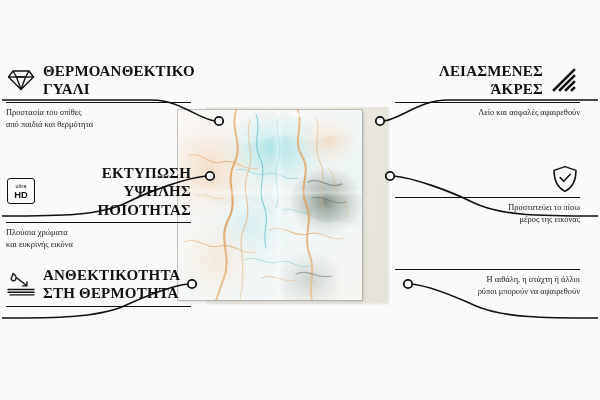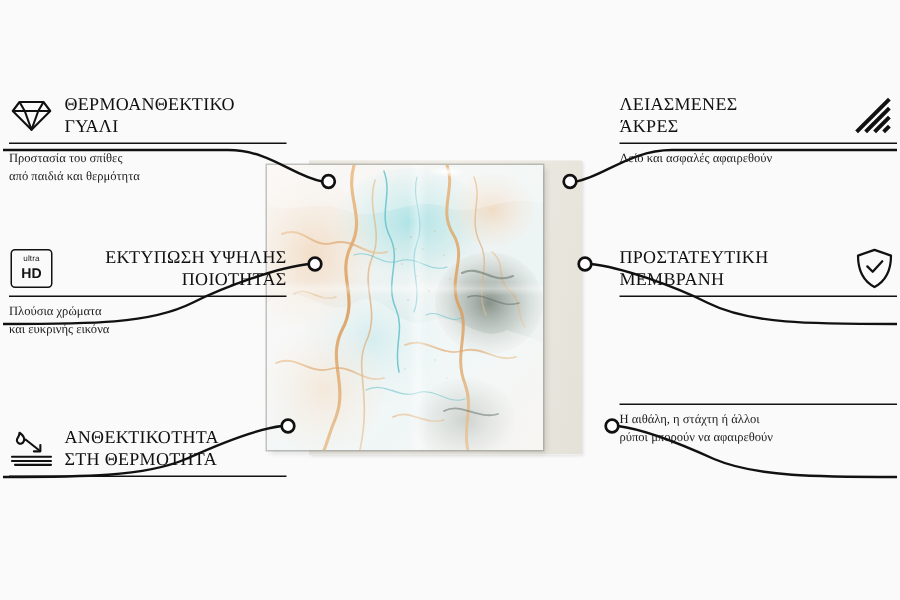--- a/index.html
+++ b/index.html
@@ -100,21 +100,21 @@
     height: 400px;
     pointer-events: none;
   }
 
   
   .feature {
     position: absolute;
     width: 185px;
   }
   .feature.left  { left: 6px;  text-align: left; }
-  .feature.right { right: 2px; text-align: left; }
+  .feature.right { right: 20px; text-align: right; }
 
   .feature-head {
     display: flex;
     align-items: center;
     gap: 7px;
     min-height: 30px;
   }
   .feature.right .feature-head { flex-direction: row-reverse; }
 
   .feature-icon {
@@ -123,46 +123,46 @@
     height: 30px;
     display: flex;
     align-items: center;
     justify-content: center;
     color: #121212;
   }
   .feature-icon svg { display: block; }
 
   .feature-title {
     font-family: "Liberation Serif", serif;
-    font-size: 12px;
+    font-size: 15px;
     line-height: 1.22;
     letter-spacing: 0.2px;
     color: #101010;
-    font-weight: 400;
+    font-weight: 700;
     flex: 1 1 auto;
   }
 
   .rule {
     height: 0;
     border-top: 1.3px solid #111;
     margin: 3px 0 4px 0;
   }
 
   .feature-desc {
     font-family: "Liberation Serif", serif;
     font-size: 8.4px;
     line-height: 1.42;
     color: #1a1a1a;
     white-space: pre-line;
   }
 
   
   #feat-thermal   { top: 62px; }
   #feat-print     { top: 164px; }
-  #feat-heat      { top: 284px; }
+  #feat-heat      { top: 266px; }
   #feat-edges     { top: 62px; }
   #feat-membrane  { top: 164px; }
   #feat-clean     { top: 266px; }
 
   
   .hd-badge {
     width: 26px;
     height: 24px;
     border: 1.4px solid #111;
     border-radius: 3px;
@@ -392,24 +392,24 @@
   <div class="feature right" id="feat-membrane">
     <div class="feature-head">
       <span class="feature-icon">
         <svg width="26" height="28" viewBox="0 0 26 28">
           <g fill="none" stroke="#111" stroke-width="1.5" stroke-linecap="round" stroke-linejoin="round">
             <path d="M13,1.6 L24,5.4 C24,15.5 20.2,22.6 13,26.4 C5.8,22.6 2,15.5 2,5.4 Z"></path>
             <path d="M8.2,12.6 L11.8,16.2 L18.2,9.2"></path>
           </g>
         </svg>
       </span>
-      <span class="feature-title" style="white-space: pre-line;">ΠΡΟΣΤΑΤΕΥΤΙΚΗ
-ΜΕΜΒΡΑΝΗ</span>
-    </div>
-    <div class="rule"></div>
+    </div>
+    <div class="rule"></div>
+    <div class="feature-desc">Προστατεύει το πίσω
+μέρος της εικόνας</div>
   </div>
 
   <div class="feature right" id="feat-clean">
     <div class="rule"></div>
     <div class="feature-desc">Η αιθάλη, η στάχτη ή άλλοι
 ρύποι μπορούν να αφαιρεθούν</div>
   </div>
 
 </div>
 

